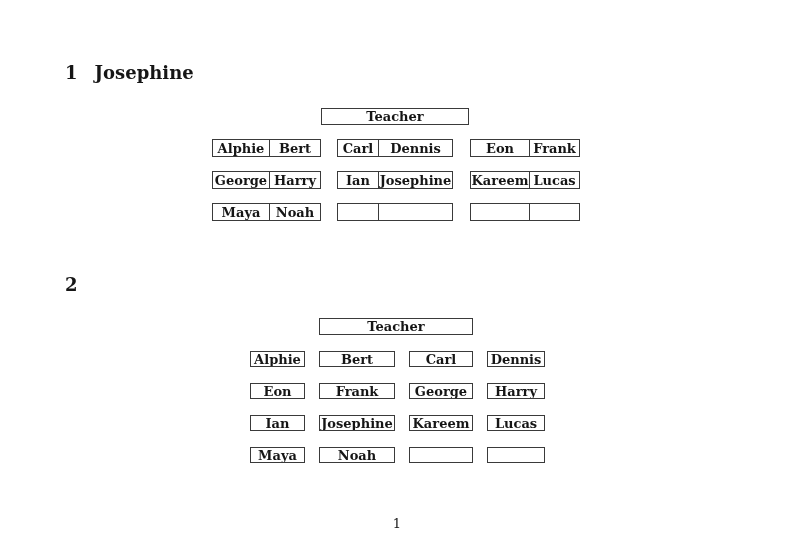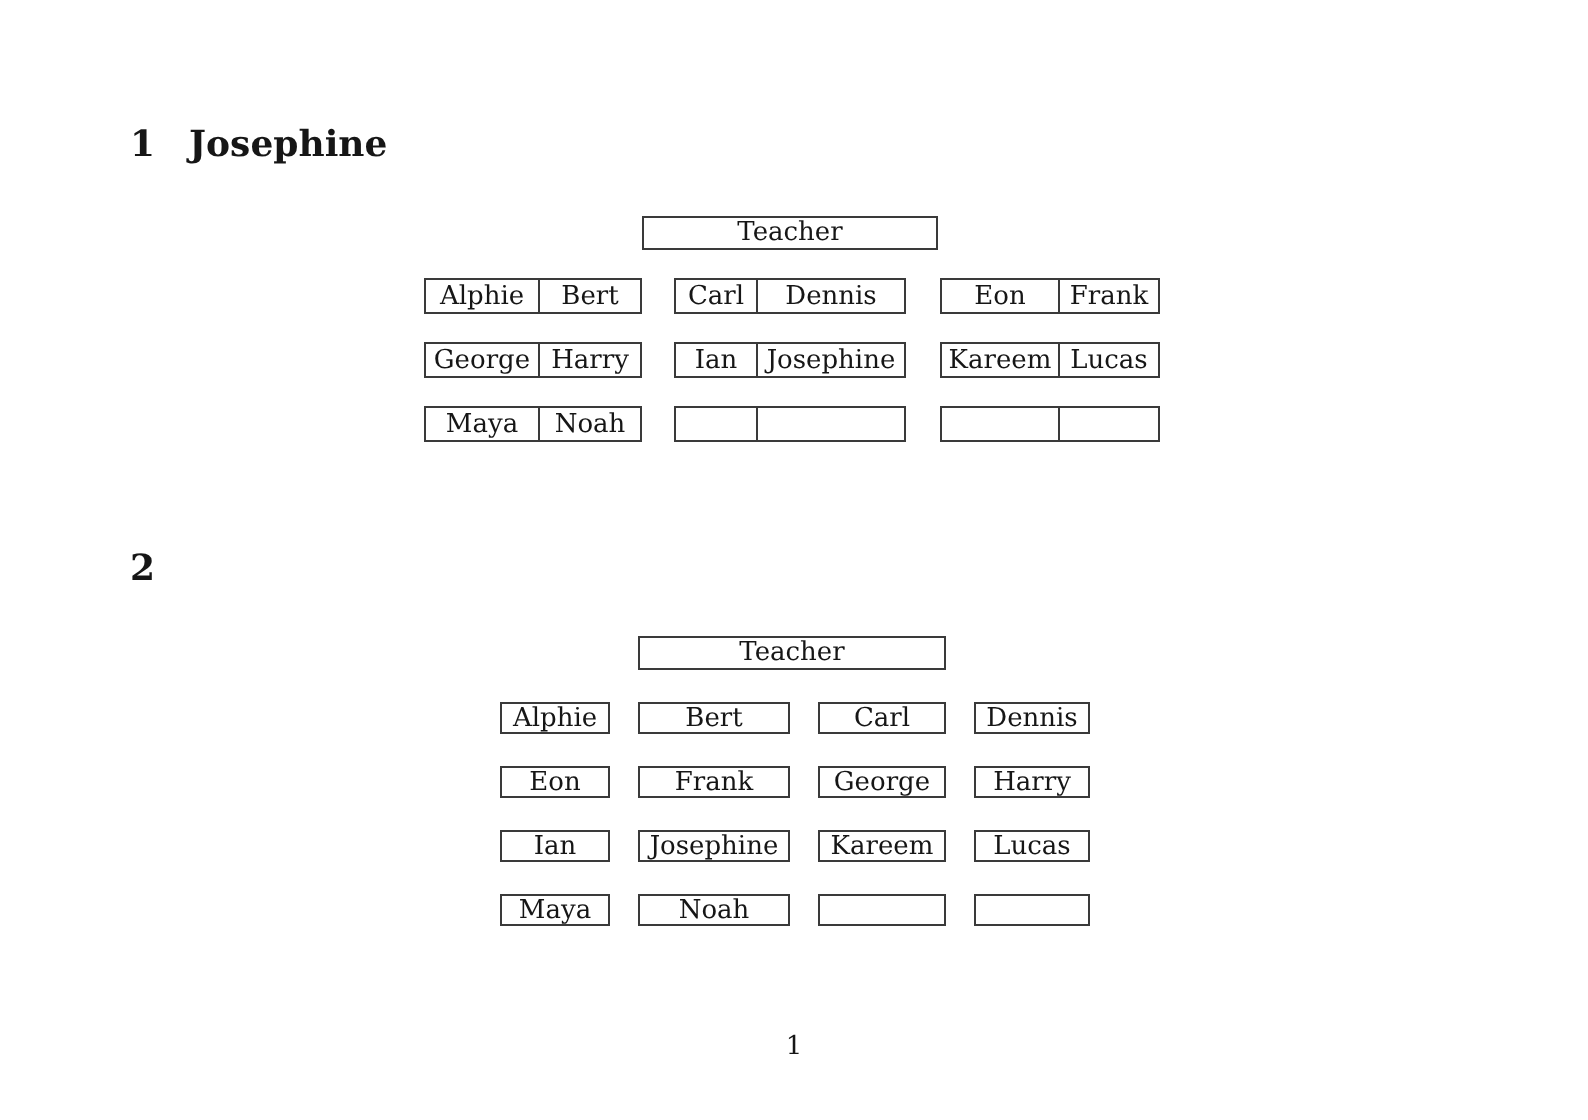--- a/index.html
+++ b/index.html
@@ -32,20 +32,21 @@
     box-sizing:border-box;
     border:1px solid var(--line);
     background:var(--paper);
     display:flex;
     align-items:center;
     justify-content:center;
     font-size:13px;
     line-height:1;
     color:var(--ink);
     overflow:hidden;
+    font-weight:bold;
   }
   .pair{justify-content:flex-start;padding:0;}
   .pair .cell{
     box-sizing:border-box;
     height:100%;
     display:flex;
     align-items:center;
     justify-content:center;
     font-size:13px;
     color:var(--ink);

